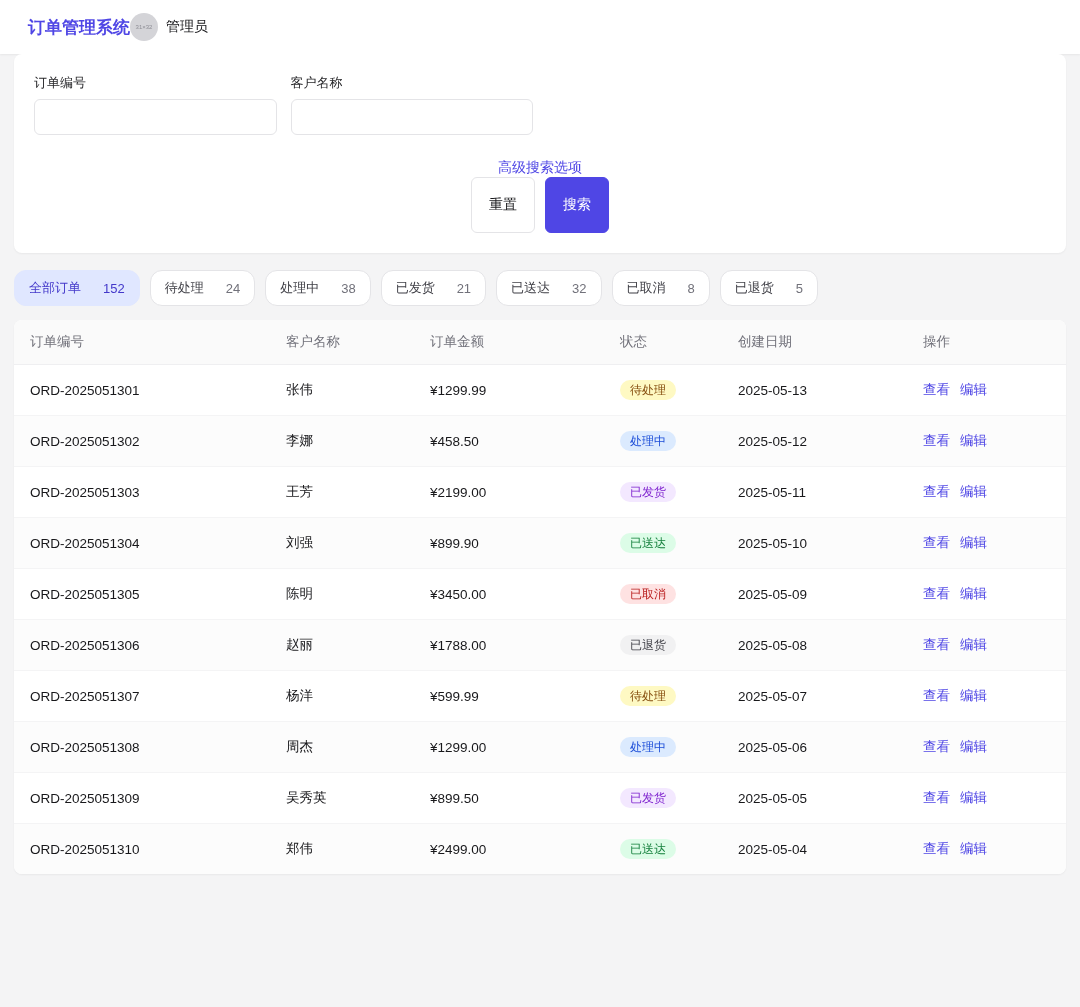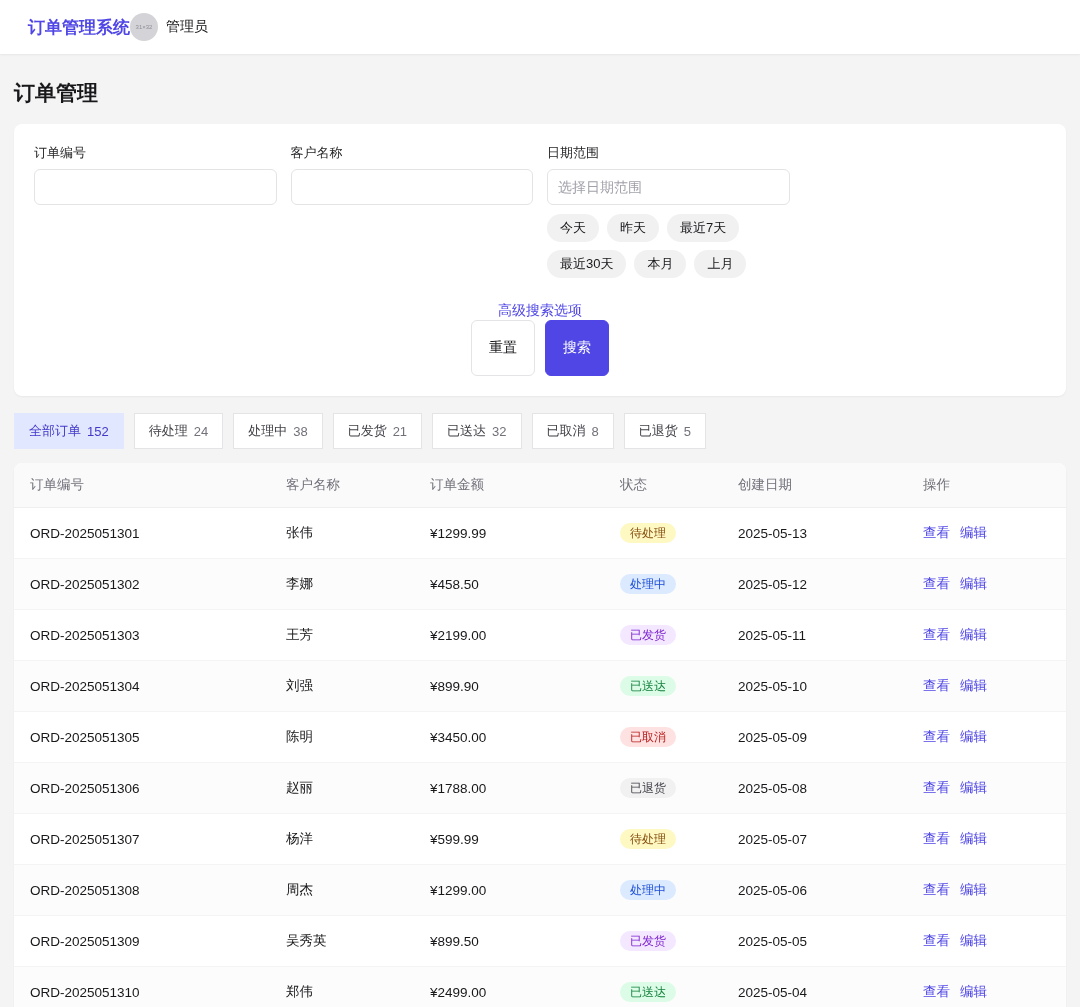--- a/index.html
+++ b/index.html
@@ -68,23 +68,23 @@
   }
   .adv-link { color: #4f46e5; font-size: 14px; }
   .btns { display: flex; gap: 10px; }
   .btn { border-radius: 6px; font-size: 14px; padding: 18px 17px; }
   .btn.ghost { background: #fff; border: 1px solid #e4e4e7; color: #18181b; }
   .btn.primary { background: #4f46e5; border: 1px solid #4f46e5; color: #fff; }
 
   
   .tabs { margin: 17px 0 14px; display: flex; gap: 10px; }
   .tab {
-    background: #fff; border: 1px solid #e4e4e7; border-radius: 0;
+    background: #fff; border: 1px solid #e4e4e7; border-radius: 12px;
     padding: 8px 14px; font-size: 13px; color: #3f3f46;
-    display: flex; align-items: center; gap: 6px;
+    display: flex; align-items: center; gap: 22px;
   }
   .tab .tab-count { color: #71717a; }
   .tab.active { background: #e0e7ff; border-color: #e0e7ff; color: #4338ca; }
   .tab.active .tab-count { color: #4338ca; }
 
   
   .table-card { overflow: hidden; }
   table { width: 100%; border-collapse: collapse; table-layout: fixed; font-size: 13.5px; }
   th:nth-child(1), td:nth-child(1) { width: 256px; }
   th:nth-child(2), td:nth-child(2) { width: 144px; }
@@ -114,44 +114,31 @@
   <div class="brand">订单管理系统</div>
   <div class="user">
     <div class="avatar">
       <span>31×32</span>
     </div>
     <span class="user-name">管理员</span>
   </div>
 </header>
 
 <main>
-  <h1 class="page-title">订单管理</h1>
 
   <section class="card search-card">
     <div class="fields">
       <div class="field">
         <label>订单编号</label>
         <input class="input" style="">
       </div>
       <div class="field">
         <label>客户名称</label>
         <input class="input" style="">
       </div>
-      <div class="field">
-        <label>日期范围</label>
-        <input class="input" placeholder="选择日期范围" style="">
-        <div class="quick-dates">
-            <button class="pill">今天</button>
-            <button class="pill">昨天</button>
-            <button class="pill">最近7天</button>
-            <button class="pill">最近30天</button>
-            <button class="pill">本月</button>
-            <button class="pill">上月</button>
-          </div>
-      </div>
     </div>
     <div class="search-footer">
       <a class="adv-link">高级搜索选项</a>
       <div class="btns">
         <button class="btn ghost">重置</button>
         <button class="btn primary">搜索</button>
       </div>
     </div>
   </section>
 

